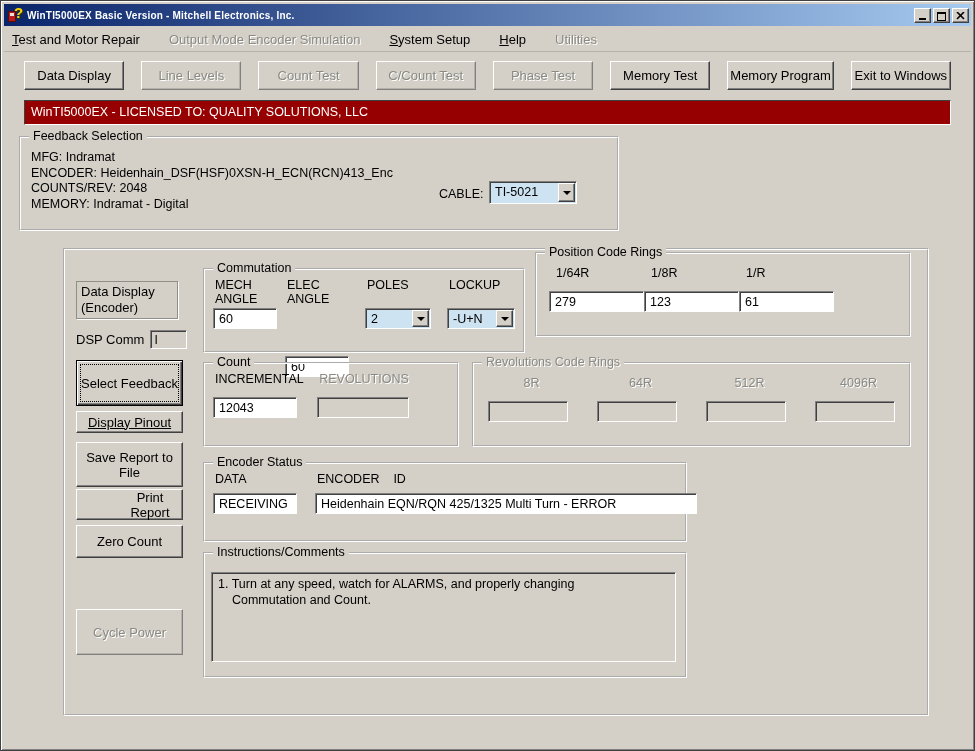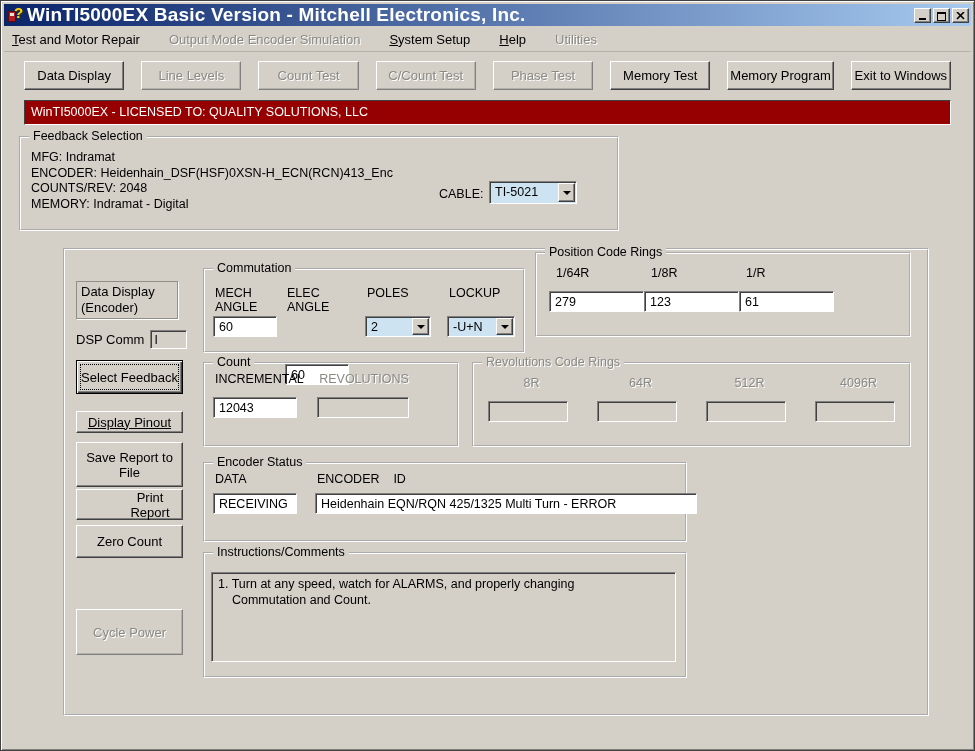--- a/index.html
+++ b/index.html
@@ -22,21 +22,21 @@
     position:absolute; left:3px; right:3px; top:3px; height:22px;
     background: linear-gradient(to right, #0a246a, #a6caf0);
     display:flex; align-items:center; padding:0 2px 0 4px;
   }
   .app-icon { position:relative; width:16px; height:15px; margin-right:3px; flex:0 0 auto; }
   .app-icon .dev { position:absolute; left:0; bottom:1px; width:8px; height:11px;
     background:#b91c1c; border:1px solid #5b0c0c; }
   .app-icon .dev::after { content:""; position:absolute; left:1px; top:1px; width:4px; height:3px; background:#e8e4da; }
   .app-icon .q { position:absolute; left:6px; top:-3px; color:#ffd400; font-weight:bold; font-size:15px;
     text-shadow: 1px 1px 0 #3a3a00; line-height:15px; }
-  .title-text { color:#fff; font-weight:bold; font-size:19px; letter-spacing:.2px;
+  .title-text { color:#fff; font-weight:bold; font-size:10px; letter-spacing:.2px;
     white-space:nowrap; overflow:hidden; flex:1; }
   .win-controls { display:flex; gap:2px; }
   .win-btn {
     width:17px; height:15px; background:#d4d0c8;
     border:1px solid; border-color:#fff #404040 #404040 #fff;
     box-shadow: inset -1px -1px 0 #808080;
     display:flex; align-items:flex-end; justify-content:center; padding:0;
   }
   .g-min { width:7px; height:2px; background:#000; margin-bottom:2px; }
   .g-max { width:9px; height:9px; border:1px solid #000; border-top-width:2px; margin-bottom:1px; }
@@ -140,21 +140,21 @@
 
   
   .g-comm  { left:138px; top:18px;  width:322px; height:85px; }
   .g-pos   { left:470px; top:2px;  width:376px; height:85px; }
   .g-count { left:138px; top:112px; width:256px; height:85px; }
   .g-rev   { left:407px; top:112px; width:439px; height:85px; }
   .g-enc   { left:138px; top:212px; width:484px; height:80px; }
   .g-instr { left:138px; top:302px; width:484px; height:126px; }
 
   .row { display:flex; }
-  .g-comm .row { padding:16px 0 0 8px; gap:8px; }
+  .g-comm .row { padding:8px 0 0 8px; gap:8px; }
   .col { display:flex; flex-direction:column; }
   .col .lbl { height:30px; padding-left:2px; }
   .tb {
     background:#fff; color:#000; font-family:"Liberation Sans",sans-serif; font-size:12.5px;
     border:1px solid; border-color:#808080 #fff #fff #808080;
     box-shadow: inset 1px 1px 0 #404040;
     height:21px; padding:1px 2px 1px 5px; width:100%;
   }
   .tb.disabled { background:#d4d0c8; }
   .w64 { width:64px; } .w66 { width:66px; } .w68 { width:68px; }
@@ -251,21 +251,21 @@
 
   <div class="main">
 
     <div class="mode-label">Data Display
 (Encoder)</div>
     <div class="dsp-row">
       <span class="lbl">DSP Comm</span>
       <span class="dsp-box">I</span>
     </div>
 
-    <button class="btn side-btn default-btn" style="top:110px; height:34px;">Select Feedback</button>
+    <button class="btn side-btn default-btn" style="top:110px; height:46px;">Select Feedback</button>
     <button class="btn side-btn" style="top:161px; height:22px;text-decoration:underline;">Display Pinout</button>
     <button class="btn side-btn" style="top:192px; height:45px;">Save Report to File</button>
     <button class="btn side-btn" style="top:239px; height:31px;padding-left:43px;">Print Report</button>
     <button class="btn side-btn" style="top:275px; height:33px;">Zero Count</button>
     <button class="btn side-btn disabled" style="top:311px; height:46px;margin-top:48px;">Cycle Power</button>
 
     <div class="group g-comm">
       <span class="group-title">Commutation</span>
       <div class="row">
         <div class="col" style="width:64px;">

